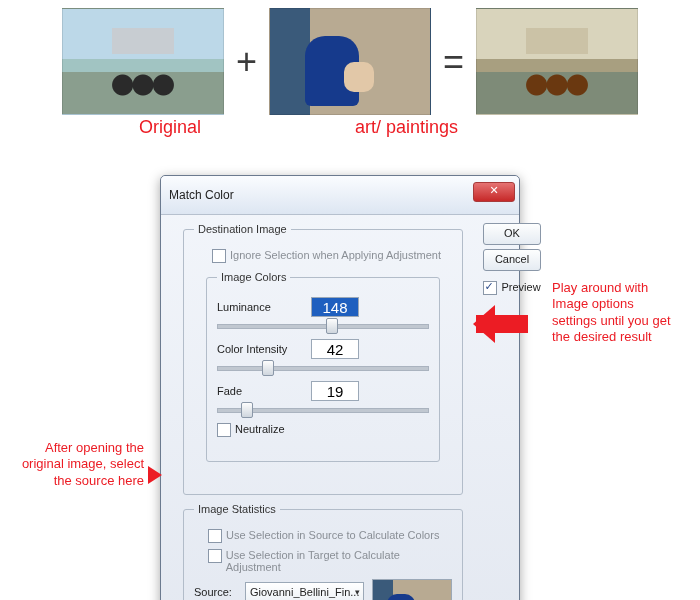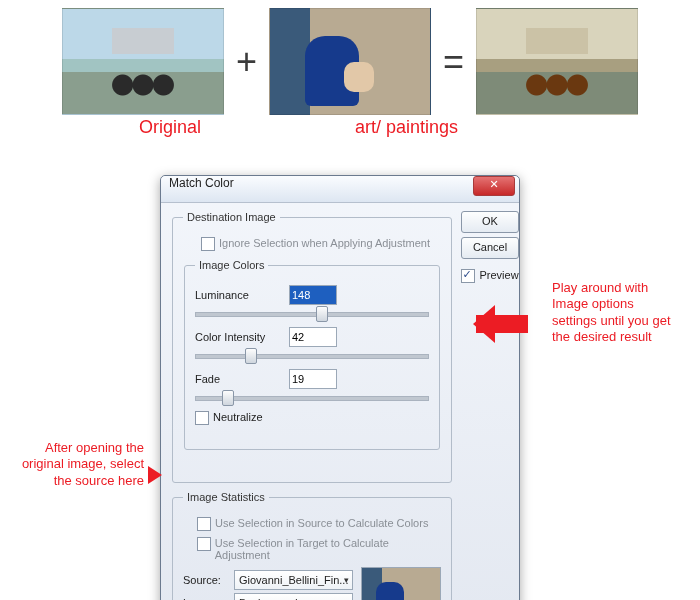--- a/index.html
+++ b/index.html
@@ -12,36 +12,36 @@
 .thumb-art::before{content:"";position:absolute;left:22%;bottom:8px;width:54px;height:70px;background:#163a8c;border-radius:20px 20px 6px 6px}
 .thumb-art::after{content:"";position:absolute;left:46%;bottom:22px;width:30px;height:30px;background:#e2c8a8;border-radius:10px}
 .thumb-result{background:linear-gradient(#d9d4bc 48%,#a89f80 48% 60%,#7e8b78 60%)}
 .thumb-result::before{content:"";position:absolute;left:50%;top:18%;width:62px;height:26px;background:#cbc2a6;transform:translateX(-50%)}
 .thumb-result::after{content:"";position:absolute;bottom:6px;left:50%;transform:translateX(-50%);width:68px;height:46px;background:radial-gradient(circle at 20% 50%,#6a3810 10px,transparent 11px),radial-gradient(circle at 50% 50%,#6a3810 10px,transparent 11px),radial-gradient(circle at 80% 50%,#6a3810 10px,transparent 11px)}
 .sym{font-size:36px;color:#3b3b3b;font-weight:400;padding:0 2px}
 .cap-row{display:flex;justify-content:center;gap:10px;margin-top:2px}
 .cap{width:160px;text-align:left;color:#ec1c24;font-size:18px}
 .cap-sp{width:36px}
 .dialog{position:absolute;left:160px;top:175px;width:358px;background:linear-gradient(#f3f6fb,#e2e7f0);border:1px solid #6b7a8f;border-radius:5px;box-shadow:0 3px 12px rgba(0,0,0,.35);font-size:11px;color:#222}
-.titlebar{display:flex;align-items:flex-start;height:26px;padding:0 4px 0 8px;background:linear-gradient(#fafcff,#dde6f2);border-bottom:1px solid #b6c0ce;border-radius:5px 5px 0 0}
+.titlebar{display:flex;align-items:flex-end;height:26px;padding:0 4px 12px 8px;background:linear-gradient(#fafcff,#dde6f2);border-bottom:1px solid #b6c0ce;border-radius:5px 5px 0 0}
 .title{flex:1;font-size:12px}
 .close-btn{width:40px;height:18px;border:1px solid #a83a3a;border-radius:3px;background:linear-gradient(#e57373,#c62828);color:#fff;font-size:11px;line-height:14px;text-align:center;cursor:pointer}
 .body{padding:8px 10px;display:flex;gap:8px}
 .left{flex:1}
 .right{width:68px;display:flex;flex-direction:column;gap:4px}
 .btn{height:20px;border:1px solid #8a97a8;border-radius:3px;background:linear-gradient(#fdfefe,#e5ebf2);text-align:center;line-height:19px;cursor:pointer;font-size:11px}
 .chk-row{display:flex;align-items:flex-start;gap:4px;margin-top:6px}
 .chk{width:12px;height:12px;border:1px solid #8a97a8;background:#fff;display:inline-block;position:relative}
 .chk.on::after{content:"✓";position:absolute;left:0;top:-2px;font-size:11px;color:#2a4a8a}
-fieldset{border:1px solid #b2bcc9;border-radius:3px;margin:0 1px 8px;padding:8px 10px 24px}
+fieldset{border:1px solid #b2bcc9;border-radius:3px;margin:0 12px 8px;padding:8px 10px 24px}
 legend{padding:0 4px;color:#333}
 .lbl-row{display:flex;align-items:center;gap:6px;margin:2px 0}
 .opt-row{display:flex;align-items:center;margin:6px 0 0}
 .opt-lbl{width:94px;text-align:left}
-.opt-val{width:42px;height:16px;border:1px solid #9ba8b7;text-align:left;background:#fff;font-size:11px}
+.opt-val{width:42px;height:16px;border:1px solid #9ba8b7;text-align:center;background:#fff;font-size:15px}
 .opt-val.sel{background:#1e5fbf;color:#fff}
 .slider{position:relative;height:16px;margin:0 0 2px 0}
 .track{position:absolute;left:0;right:0;top:7px;height:3px;background:#c0c7d0;border:1px solid #aab3bf}
 .thumb-s{position:absolute;top:1px;width:10px;height:14px;background:linear-gradient(#fdfdfd,#cfd6de);border:1px solid #8a97a8;border-radius:2px;transform:translateX(-50%)}
 .sel-row{display:flex;align-items:center;gap:5px;margin:3px 0}
 .sel-lbl{width:46px;text-align:left}
 .combo{flex:1;height:18px;border:1px solid #9ba8b7;background:linear-gradient(#fff,#eef2f6);display:flex;align-items:center;padding:0 4px;position:relative;max-width:120px}
 .combo::after{content:"▾";position:absolute;right:4px;font-size:9px;color:#333}
 .preview{width:78px;height:58px;border:1px solid #9ba8b7;margin-left:8px;background:linear-gradient(90deg,#3a5a7a 25%,#b8aa92 25%);position:relative}
 .preview::before{content:"";position:absolute;left:18%;bottom:4px;width:28px;height:40px;background:#163a8c;border-radius:10px 10px 4px 4px}

